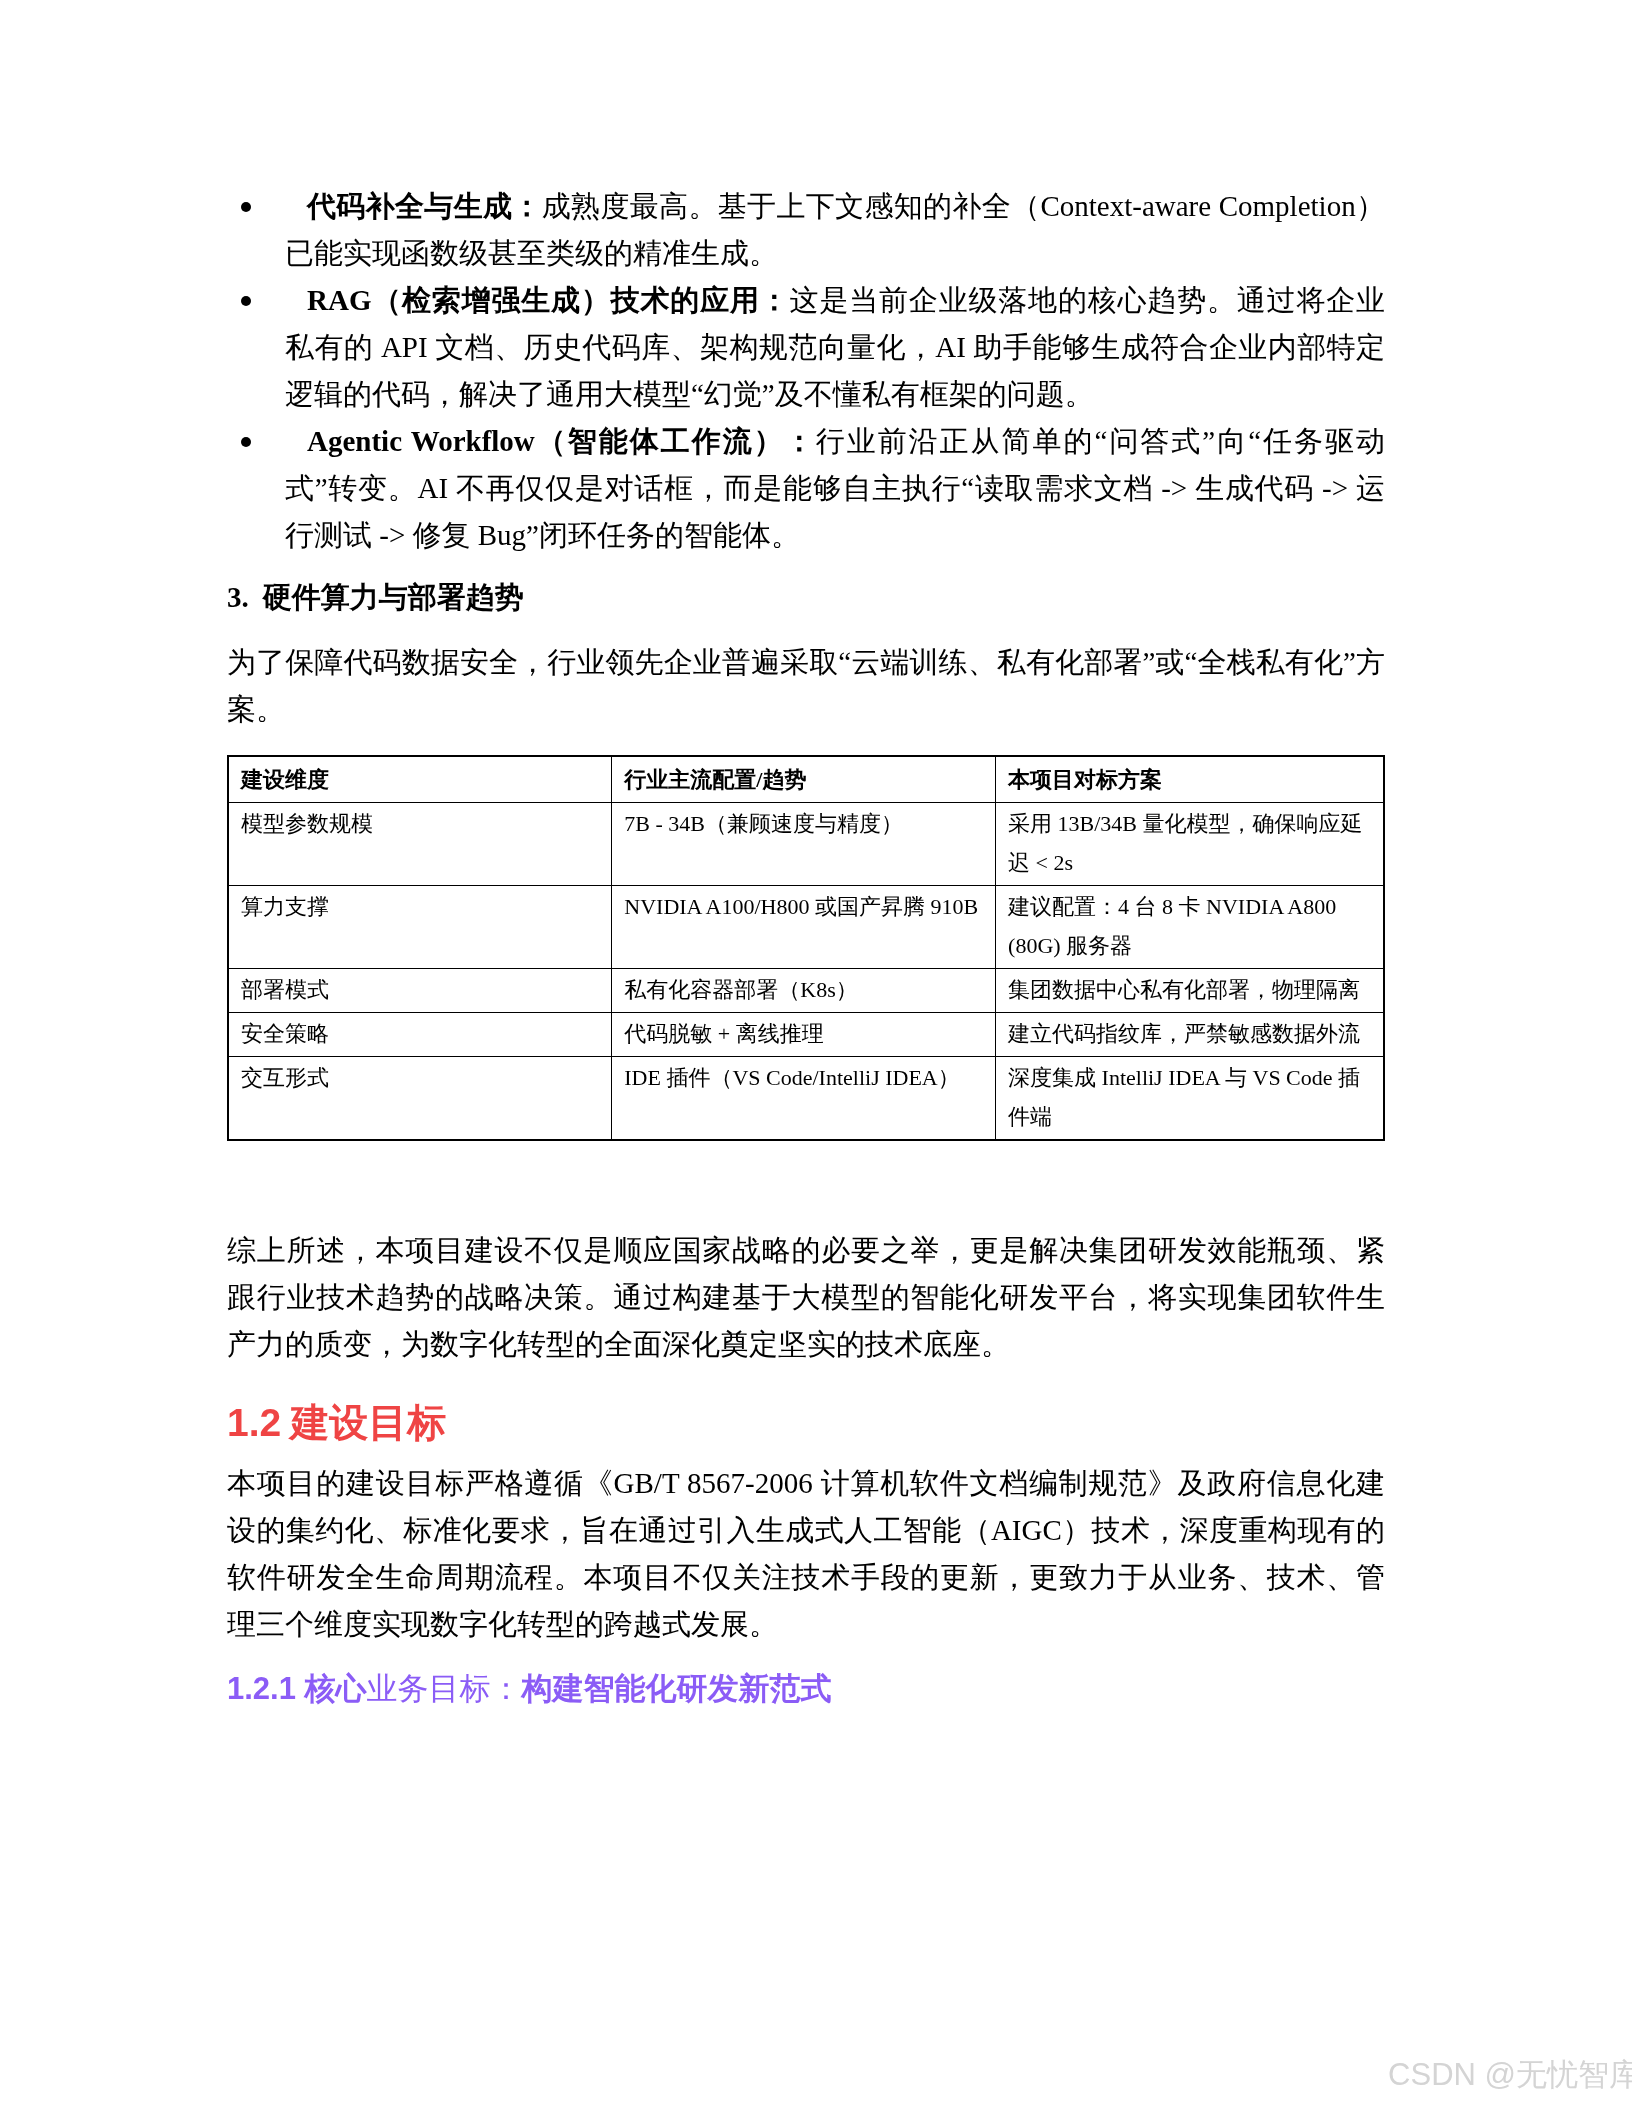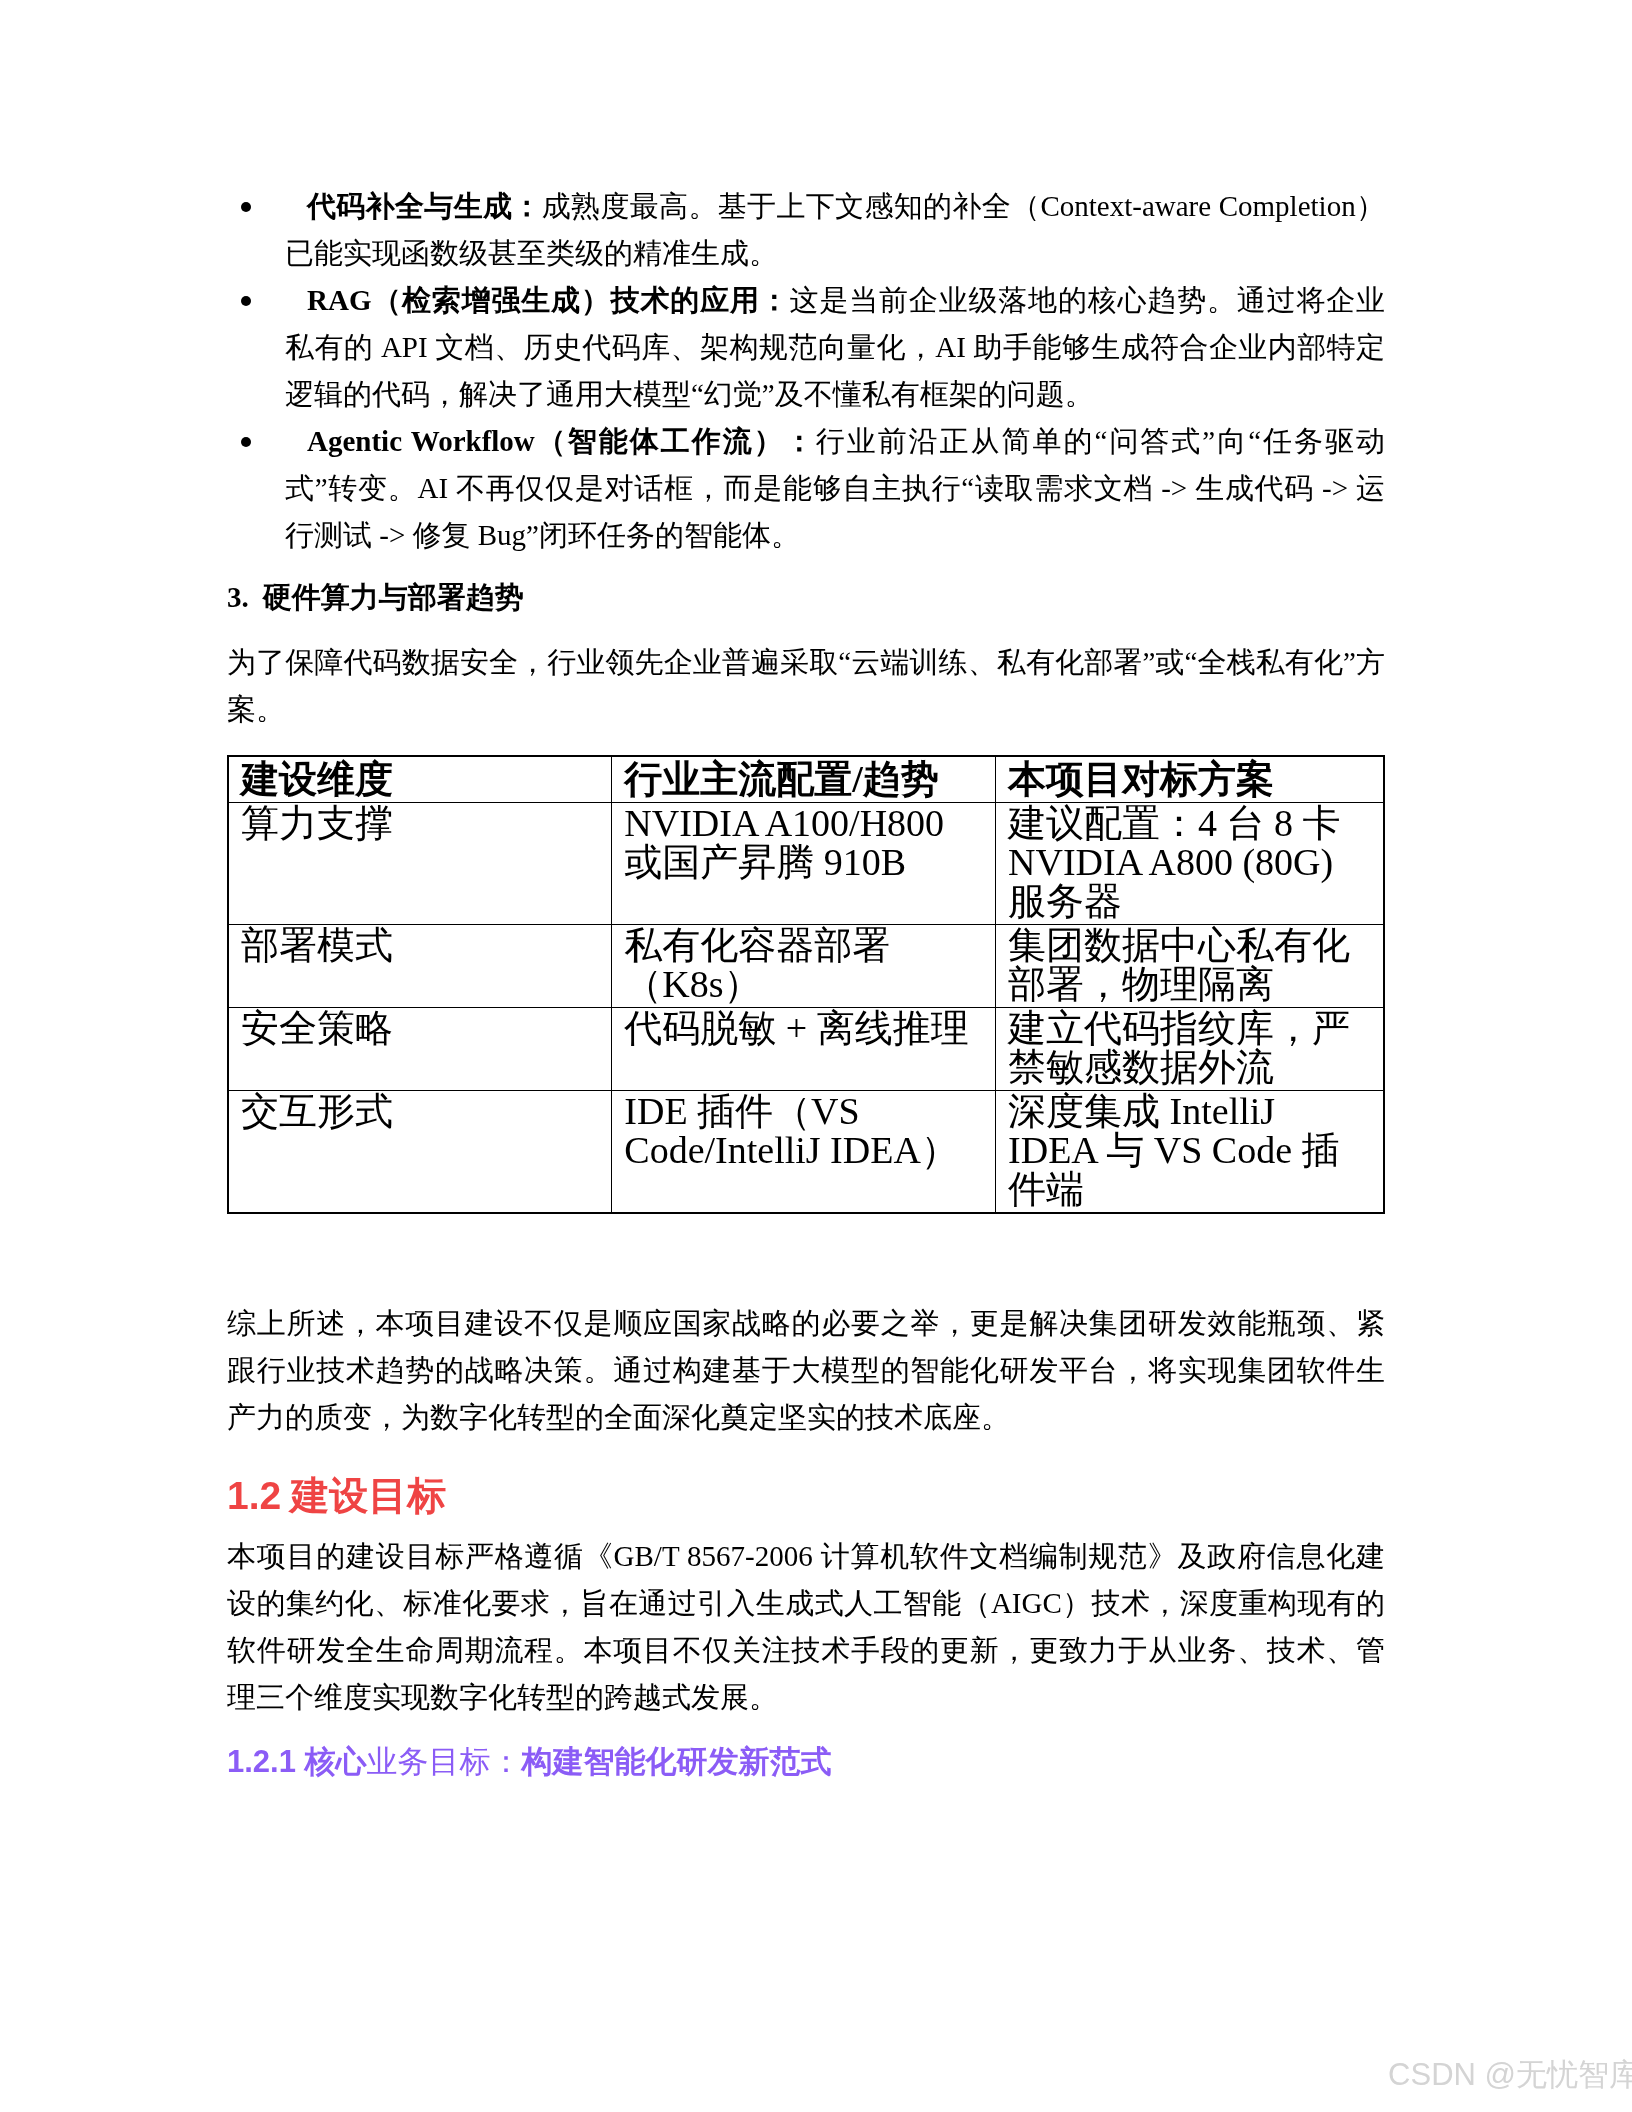--- a/index.html
+++ b/index.html
@@ -67,21 +67,21 @@
     border-collapse:collapse;
     table-layout:fixed;
     width:1158px;
     margin-top:22px;
     border:2.5px solid #000;
   }
   table.cmp th, table.cmp td{
     border:1.5px solid #000;
     vertical-align:top;
     padding:1px 10px 3px 12px;
-    font-size:38px;
+    font-size:22px;
     line-height:39px;
     text-align:left;
     font-weight:400;
     word-break:break-word;
   }
   table.cmp th{font-weight:700;line-height:41px;padding-top:2px;padding-bottom:2px;}
   
   .summary{margin-top:86px;}
   
   .h2{
@@ -148,20 +148,25 @@
       </colgroup>
       <thead>
         <tr>
           <th>建设维度</th>
           <th>行业主流配置/趋势</th>
           <th>本项目对标方案</th>
         </tr>
       </thead>
       <tbody>
         <tr>
+          <td>模型参数规模</td>
+          <td>7B - 34B（兼顾速度与精度）</td>
+          <td>采用 13B/34B 量化模型，确保响应延迟 &lt; 2s</td>
+        </tr>
+        <tr>
           <td>算力支撑</td>
           <td>NVIDIA A100/H800 或国产昇腾 910B</td>
           <td>建议配置：4 台 8 卡 NVIDIA A800 (80G) 服务器</td>
         </tr>
         <tr>
           <td>部署模式</td>
           <td>私有化容器部署（K8s）</td>
           <td>集团数据中心私有化部署，物理隔离</td>
         </tr>
         <tr>

